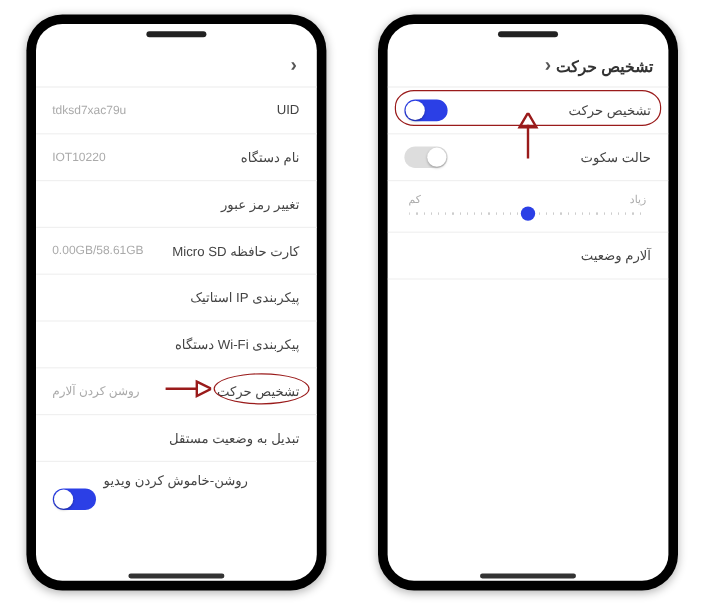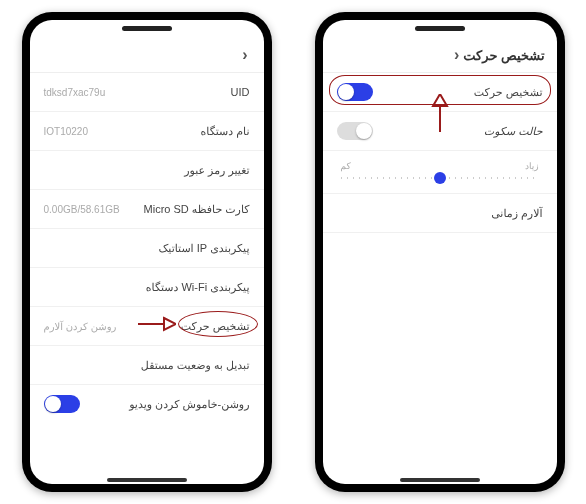--- a/index.html
+++ b/index.html
@@ -202,21 +202,21 @@
         <line x1="2" y1="9" x2="28" y2="9" stroke="#9a1b1b" stroke-width="2"></line>
         <polygon points="28,3 40,9 28,15" fill="none" stroke="#9a1b1b" stroke-width="2"></polygon>
       </svg>
     </div>
 
 
     <div class="row">
       <span class="label">تبدیل به وضعیت مستقل</span>
     </div>
 
-    <div class="row" style="border-bottom:none;">
+    <div class="row" style="border-bottom:none;flex-direction:column;">
       <span class="label">روشن-خاموش کردن ویدیو</span>
       <div class="toggle on">
           <div class="knob"></div>
         </div>
     </div>
   </div>
 </div>
 
 <div class="phone">
   <div class="screen">
@@ -226,21 +226,21 @@
     </div>
 
     <div class="row" style="position:relative;">
       <span class="label">تشخیص حرکت</span>
       <div class="toggle on">
           <div class="knob"></div>
         </div>
       <span class="anno-ellipse" style="left:6px; right:6px; top:2px; height:28px; border-radius:16px/14px;"></span>
     </div>
 
-    <div class="row" style="position:relative;font-style:italic;">
+    <div class="row" style="position:relative;">
       <span class="label">حالت سکوت</span>
       <div class="toggle off">
           <div class="knob"></div>
         </div>
       <svg class="anno-arrow" style="left:50%; transform:translateX(-50%); top:-18px; width:22px; height:40px;" viewBox="0 0 22 40">
         <line x1="11" y1="38" x2="11" y2="10" stroke="#9a1b1b" stroke-width="2"></line>
         <polygon points="4,12 11,0 18,12" fill="none" stroke="#9a1b1b" stroke-width="2"></polygon>
       </svg>
     </div>
 
@@ -249,16 +249,16 @@
       <div class="slider-labels">
         <span>زیاد</span>
         <span>کم</span>
       </div>
       <div class="slider-track">
         <div class="slider-thumb" style="left:50%;"></div>
       </div>
     </div>
 
     <div class="row">
-      <span class="label">آلارم زمانی</span>
+      <span class="label">آلارم وضعیت</span>
     </div>
   </div>
 </div>
 
 </body></html>

